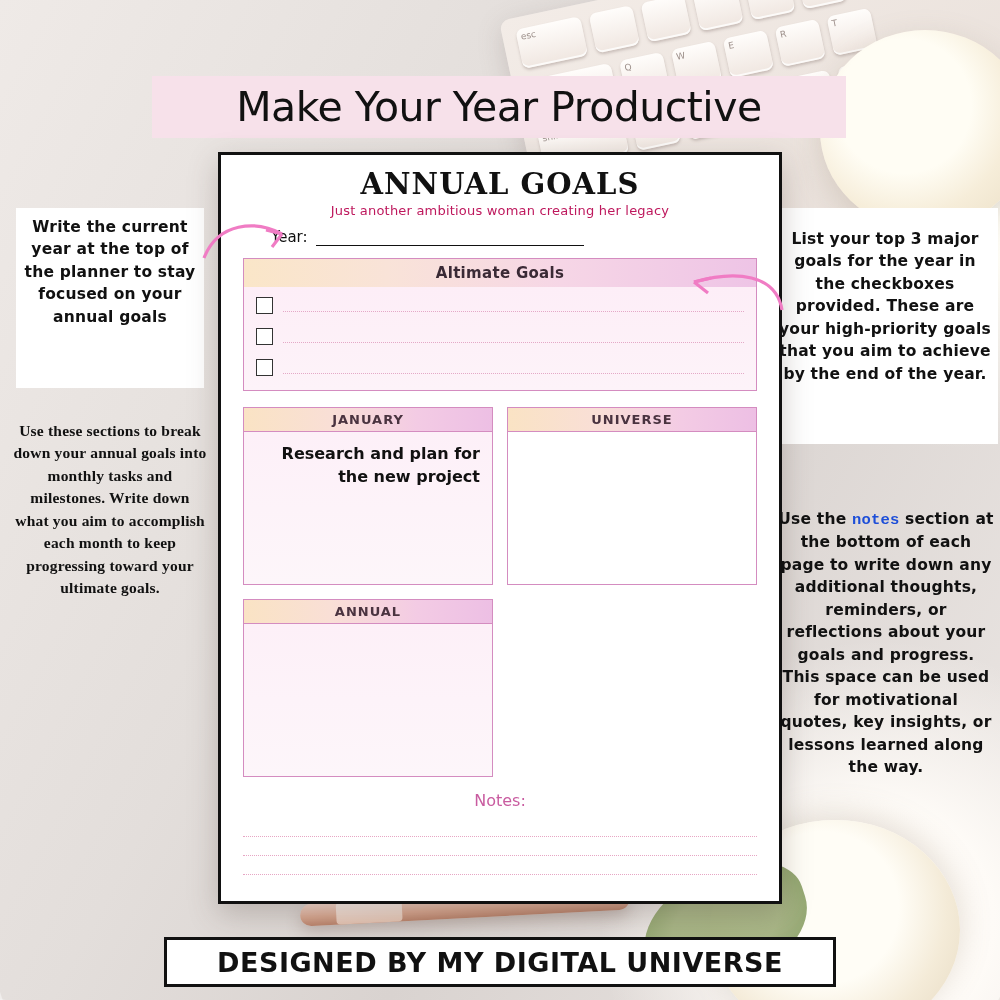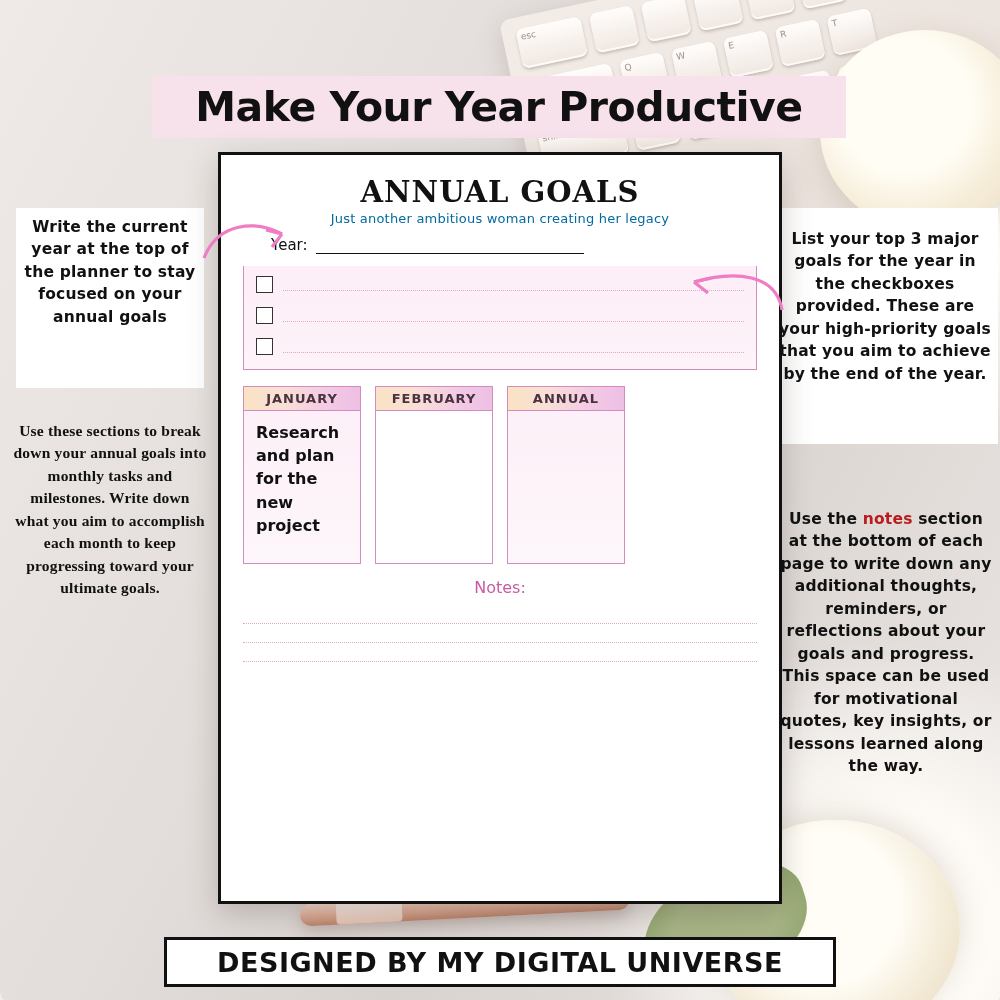--- a/index.html
+++ b/index.html
@@ -53,59 +53,59 @@
      background:linear-gradient(180deg,#f6d9cd,#d8a68f 60%,#b9826b);border-radius:12px;
      box-shadow:0 6px 16px rgba(120,90,80,.3);}
   .pen:after{content:"";position:absolute;left:36px;top:0;width:66px;height:22px;
      background:linear-gradient(180deg,#fdf3ee,#e3c2b1);border-radius:4px;}
 
   
   .title-banner{position:absolute;left:152px;top:76px;width:694px;height:62px;
      background:#f7e1ea;}
   .title-text{position:absolute;left:152px;top:74px;width:694px;height:66px;
      display:flex;align-items:center;justify-content:center;
-     font-family:"DejaVu Sans",sans-serif;font-weight:bold;font-size:41px;color:#111;
+     font-family:"DejaVu Sans",sans-serif;font-weight:normal;font-size:41px;color:#111;
      letter-spacing:-.5px;text-align:center;}
 
   
   .page{position:absolute;left:218px;top:152px;width:564px;height:752px;
      background:#fff;border:3px solid #111;box-sizing:border-box;
      box-shadow:0 10px 28px rgba(90,75,70,.28);}
-  .page-inner{padding:16px 22px;}
+  .page-inner{padding:8px 22px;}
   .doc-title{text-align:center;font-family:"DejaVu Serif",serif;font-weight:bold;
      font-size:29px;letter-spacing:1px;color:#111;margin:4px 0 2px;}
-  .doc-sub{text-align:center;font-size:13px;color:#0369a1;letter-spacing:.2px;margin-bottom:10px;}
+  .doc-sub{text-align:center;font-size:13px;color:#be185d;letter-spacing:.2px;margin-bottom:10px;}
   .year-row{display:flex;align-items:flex-end;gap:8px;margin:0 0 12px 28px;font-size:15px;color:#111;}
   .year-line{flex:0 0 268px;border-bottom:1.6px solid #111;height:14px;}
 
   .band{background:linear-gradient(90deg,#fae6c8 0%,#f9e3d8 28%,#f6d6e6 62%,#eec4e6 100%);
      border:1.5px solid #d48cc0;border-bottom:none;text-align:center;padding:5px 0;
      font-weight:bold;font-size:15px;color:#3a2a35;letter-spacing:.3px;}
   .ult-box{border:1.5px solid #d48cc0;border-top:none;
      background:linear-gradient(180deg,#fdeef7,#fdf3f9);padding:10px 12px 12px;}
   .ult-row{display:flex;align-items:center;gap:10px;margin-bottom:14px;}
   .ult-row:last-child{margin-bottom:2px;}
   .cbx{width:15px;height:15px;border:1.6px solid #333;background:#fff;flex:0 0 15px;}
   .dotline{flex:1;border-bottom:1.4px dotted #e4a9c7;height:12px;}
 
-  .grid{display:grid;grid-template-columns:1fr 1fr 1fr 1fr;gap:14px;margin-top:16px;}
+  .grid{display:grid;grid-template-columns:1fr 1fr;gap:14px;margin-top:16px;}
   .mcard{border:1.5px solid #d48cc0;}
   .mhead{background:linear-gradient(90deg,#fae3c4 0%,#f9dfd6 35%,#f3cbe4 70%,#edbfe4 100%);
      text-align:center;font-weight:bold;font-size:13px;color:#4a3340;letter-spacing:1px;padding:4px 0;
      border-bottom:1.5px solid #d48cc0;}
   .mbody{background:linear-gradient(180deg,#fdf0f8,#fdf6fa);height:152px;padding:10px 12px;
-     box-sizing:border-box;text-align:left;font-size:16px;line-height:1.45;color:#111;
+     box-sizing:border-box;text-align:right;font-size:16px;line-height:1.45;color:#111;
      font-weight:bold;font-family:"DejaVu Sans",sans-serif;}
   .notes-label{text-align:center;color:#c95ca0;font-size:16px;margin:14px 0 8px;}
   .nline{border-bottom:1.3px dotted #e7a6c4;height:18px;}
 
   
   .ann{position:absolute;text-align:center;font-weight:bold;color:#111;
      font-size:15.5px;line-height:1.45;letter-spacing:.2px;}
-  .ann .hl{color:#b91c1c;}
+  .ann .hl{color:#1d4ed8;font-family:Liberation Mono, monospace;}
   .ann-box{position:absolute;background:#fff;}
 
   #ann1{left:20px;top:216px;width:180px;}
   #ann2{left:12px;top:420px;width:196px;font-family:Liberation Serif, serif;}
   #ann3{left:778px;top:228px;width:214px;}
   #ann4{left:778px;top:508px;width:216px;}
 
   .wbox1{left:16px;top:208px;width:188px;height:180px;}
   .wbox3{left:772px;top:208px;width:226px;height:236px;}
 
@@ -165,20 +165,21 @@
 <div class="page">
   <div class="page-inner">
     <div class="doc-title">ANNUAL GOALS</div>
     <div class="doc-sub">Just another ambitious woman creating her legacy</div>
 
     <div class="year-row">
       <span>Year:</span>
       <span class="year-line"></span>
     </div>
 
+    <div class="band">Altimate Goals</div>
     <div class="ult-box">
       <div class="ult-row">
         <span class="cbx"></span>
         <span class="dotline"></span>
       </div>
       <div class="ult-row">
         <span class="cbx"></span>
         <span class="dotline"></span>
       </div>
       <div class="ult-row">
@@ -186,21 +187,21 @@
         <span class="dotline"></span>
       </div>
     </div>
 
     <div class="grid">
       <div class="mcard">
         <div class="mhead">JANUARY</div>
         <div class="mbody">Research and plan for the new project</div>
       </div>
       <div class="mcard">
-        <div class="mhead">FEBRUARY</div>
+        <div class="mhead">UNIVERSE</div>
       </div>
       <div class="mcard">
         <div class="mhead">ANNUAL</div>
         <div class="mbody"></div>
       </div>
     </div>
 
     <div class="notes-label">Notes:</div>
     <div class="nline"></div>
     <div class="nline"></div>

